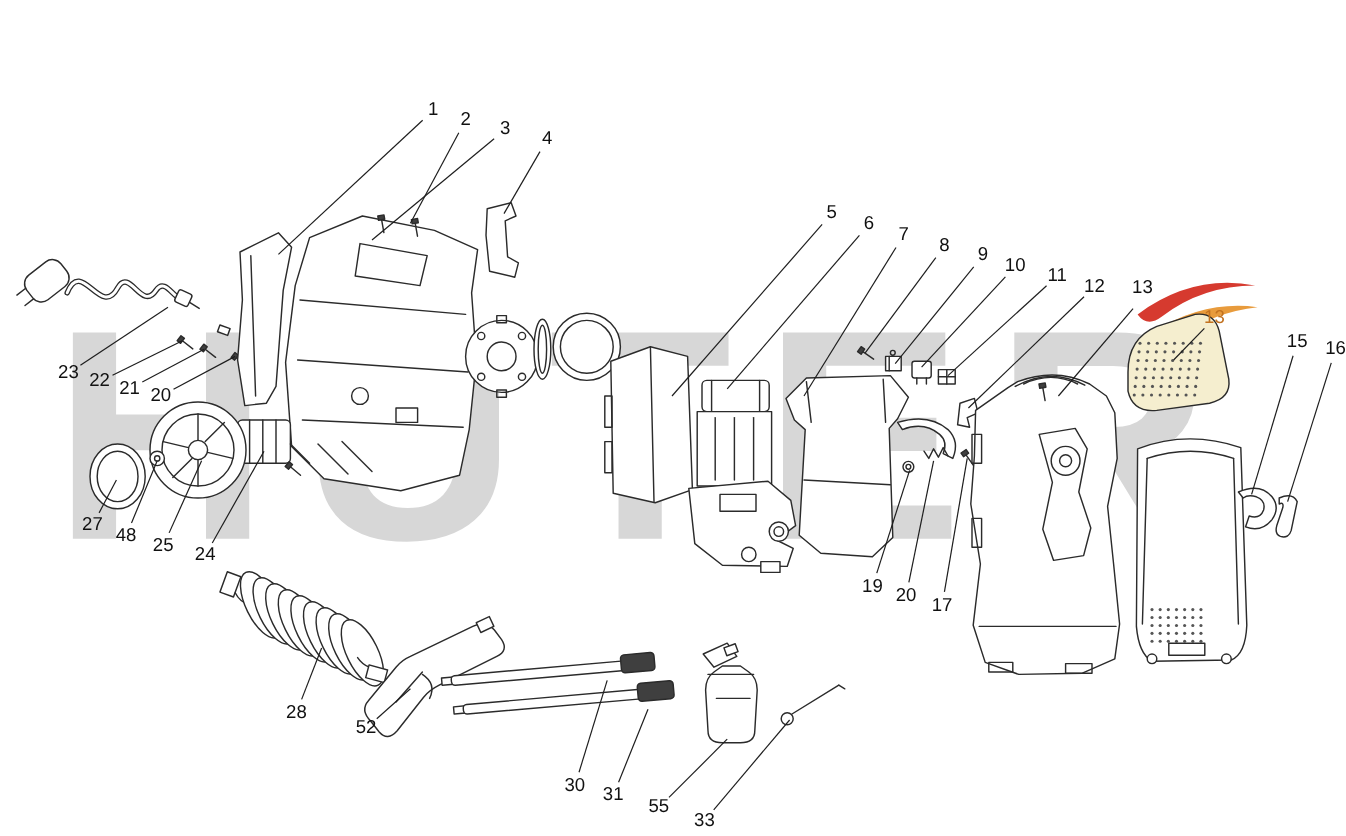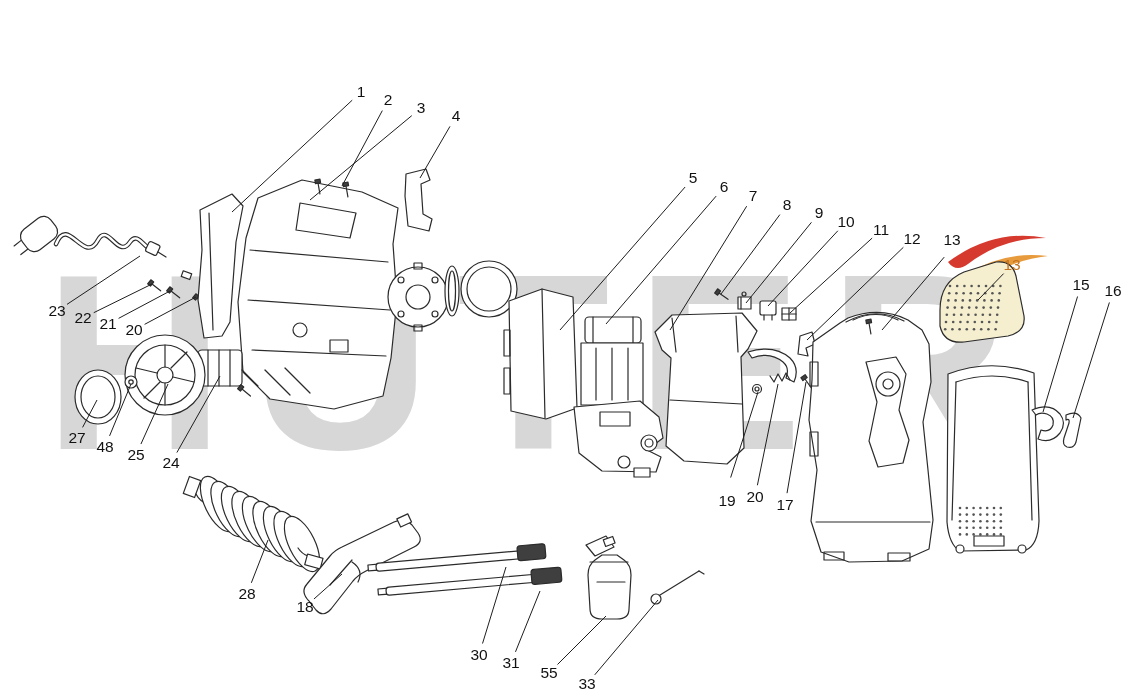--- a/index.html
+++ b/index.html
@@ -411,29 +411,29 @@
       <div class="part-label" style="left: 819px; top: 213px;">9</div>
       <div class="part-label" style="left: 846px; top: 222px;">10</div>
       <div class="part-label" style="left: 881px; top: 230px;">11</div>
       <div class="part-label" style="left: 912px; top: 239px;">12</div>
       <div class="part-label" style="left: 952px; top: 240px;">13</div>
       <div class="part-label" style="left: 1012px; top: 265px; color: rgb(194, 113, 31);">13</div>
       <div class="part-label" style="left: 1081px; top: 285px;">15</div>
       <div class="part-label" style="left: 1113px; top: 291px;">16</div>
       <div class="part-label" style="left: 785px; top: 505px;">17</div>
       <div class="part-label" style="left: 755px; top: 497px;">20</div>
-      <div class="part-label" style="left: 727px; top: 489px; margin-top: 12px;">19</div>
+      <div class="part-label" style="left: 727px; top: 489px;">19</div>
       <div class="part-label" style="left: 134px; top: 330px;">20</div>
       <div class="part-label" style="left: 108px; top: 324px;">21</div>
       <div class="part-label" style="left: 83px; top: 318px;">22</div>
       <div class="part-label" style="left: 57px; top: 311px; text-align: right;">23</div>
       <div class="part-label" style="left: 171px; top: 463px;">24</div>
       <div class="part-label" style="left: 136px; top: 435px; margin-top: 20px;">25</div>
       <div class="part-label" style="left: 105px; top: 447px;">48</div>
       <div class="part-label" style="left: 77px; top: 438px;">27</div>
       <div class="part-label" style="left: 247px; top: 594px;">28</div>
-      <div class="part-label" style="left: 305px; top: 607px;">18</div>
+      <div class="part-label" style="left: 305px; top: 607px;">52</div>
       <div class="part-label" style="left: 479px; top: 655px;">30</div>
       <div class="part-label" style="left: 511px; top: 663px;">31</div>
       <div class="part-label" style="left: 549px; top: 673px;">55</div>
       <div class="part-label" style="left: 587px; top: 684px;">33</div>
     </div>
 </div>
 
 </body></html>

